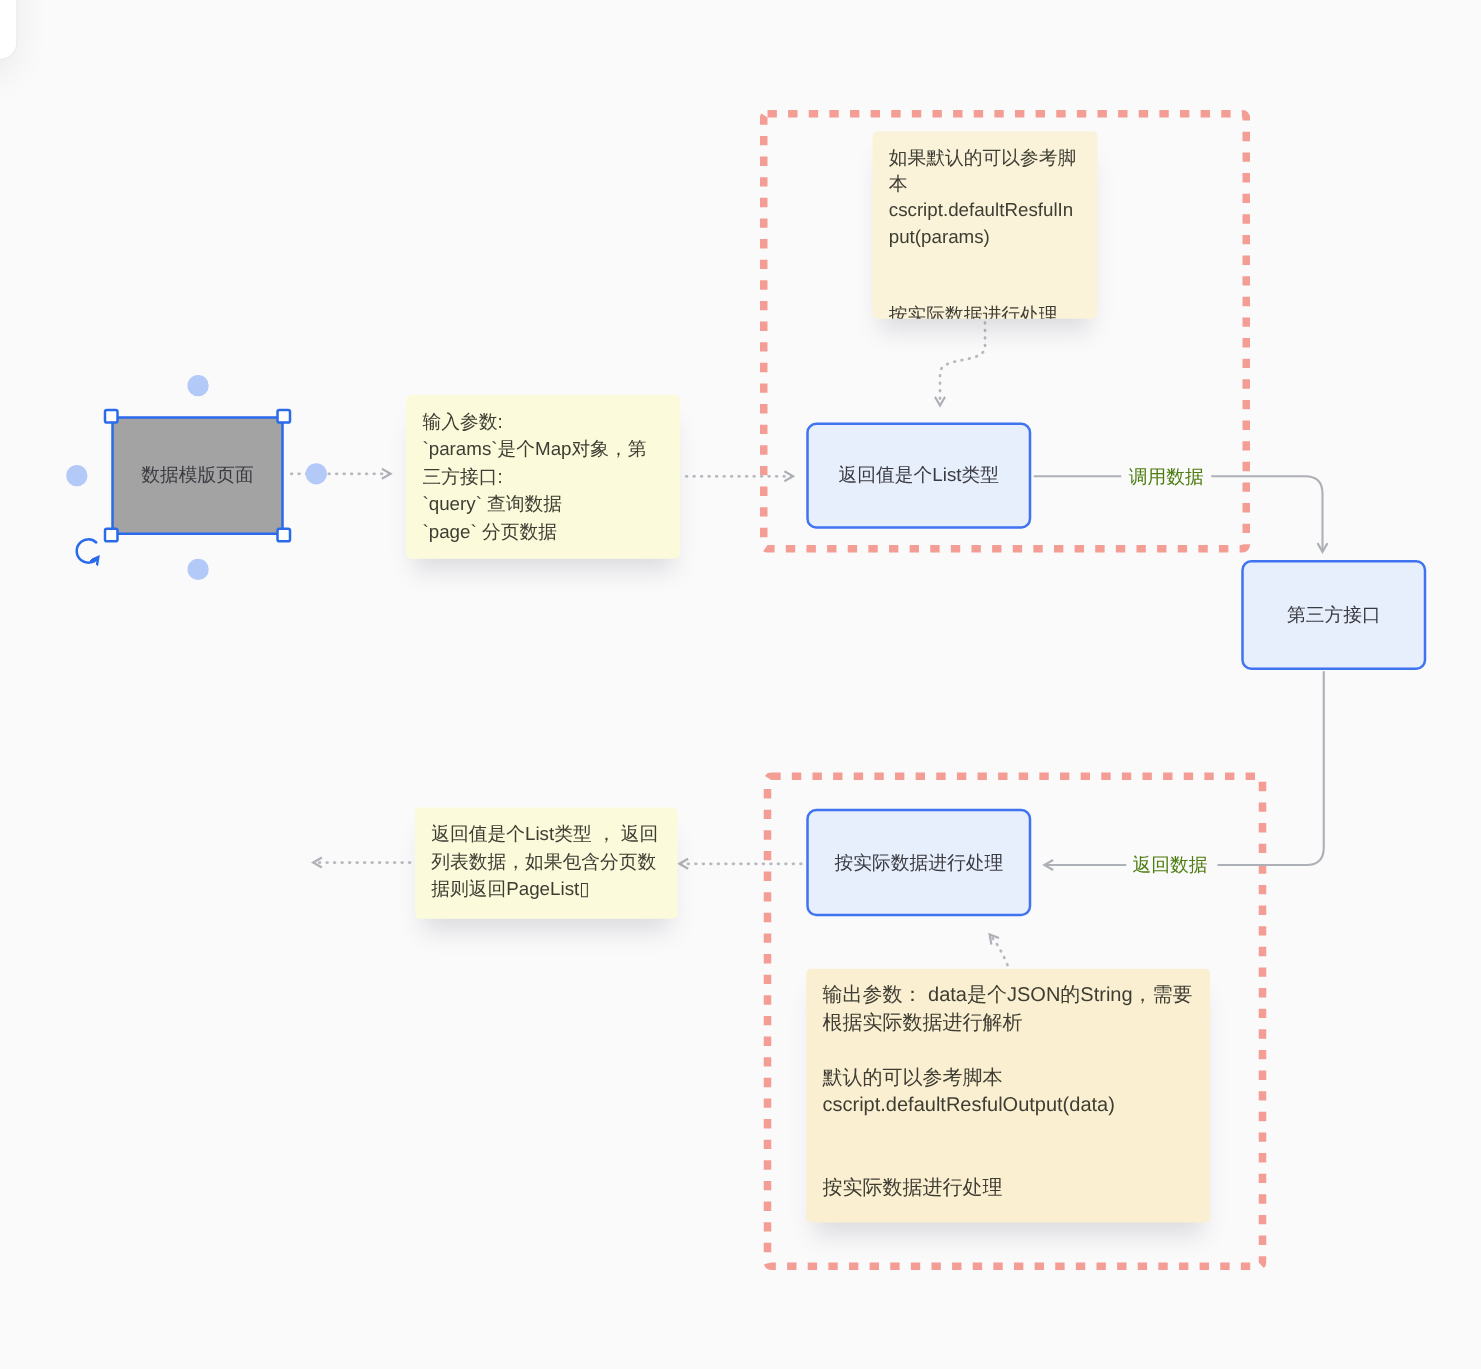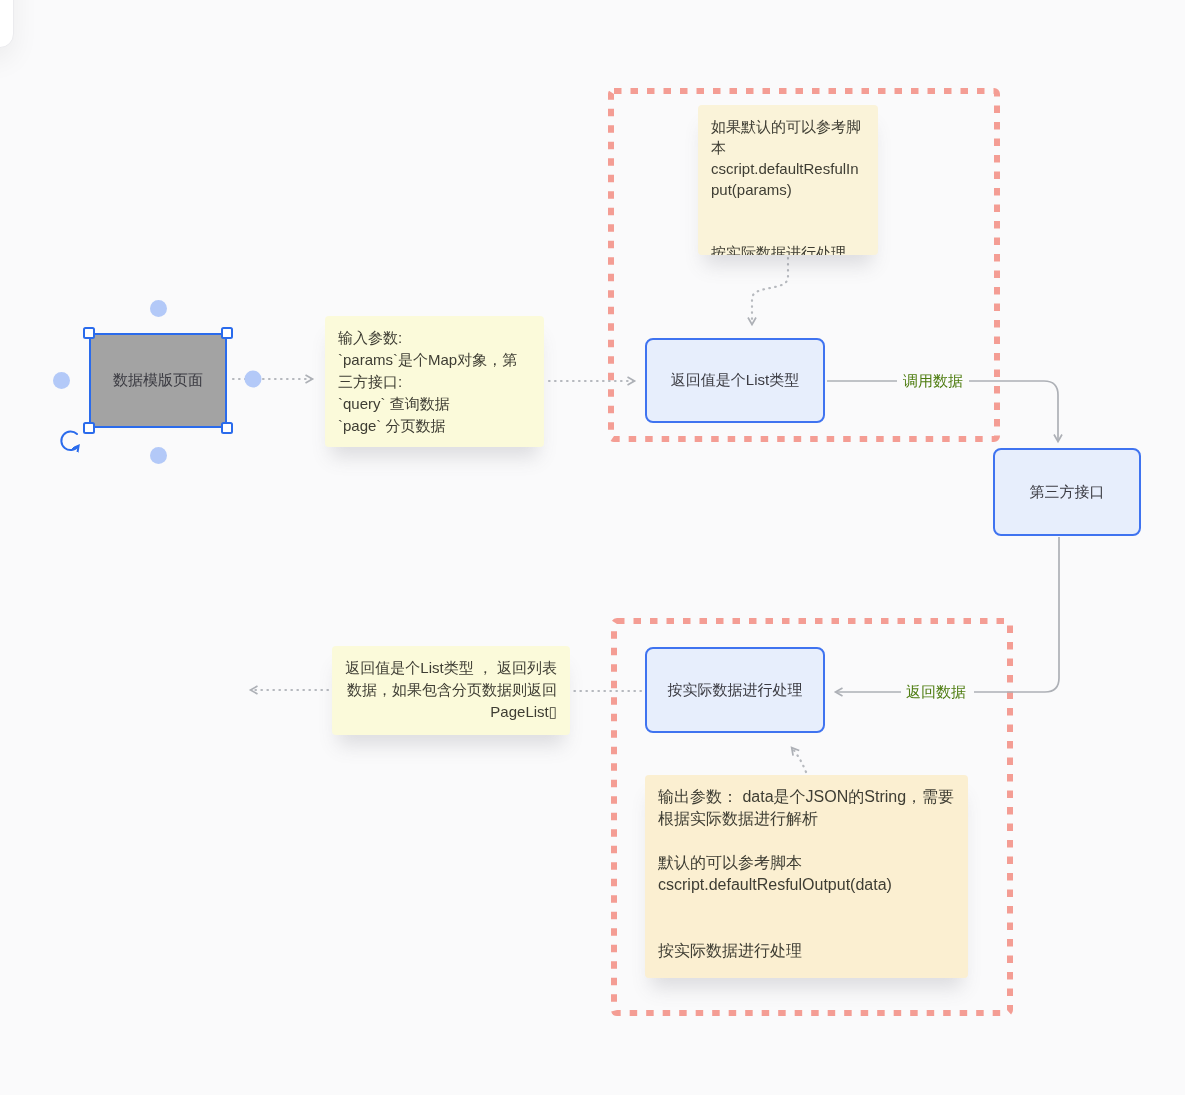--- a/index.html
+++ b/index.html
@@ -41,21 +41,21 @@
 
   .note{
     position:absolute;border-radius:4px;padding:11px 13px;box-sizing:border-box;
     font-size:15px;line-height:22px;color:#3e3d33;white-space:pre-line;
     overflow-wrap:anywhere;overflow:hidden;
     box-shadow:0 16px 18px -6px rgba(90,90,100,.18);
   }
   #note-input-params{left:325px;top:316px;width:219px;height:131px;background:var(--c-note_yellow,#fbfada);}
   #note-input-hint{left:698px;top:105px;width:180px;height:150px;background:var(--c-note_cream,#faf3d9);line-height:21px;}
   #note-output-hint{left:645px;top:775px;width:323px;height:203px;background:var(--c-note_peach,#fbefd1);font-size:16px;}
-  #note-return{left:332px;top:646px;width:238px;height:89px;background:var(--c-note_yellow,#fbfada);text-align:right;}
+  #note-return{left:332px;top:646px;width:210px;height:89px;background:var(--c-note_yellow,#fbfada);}
 
   .edge-label{position:absolute;font-size:15px;color:#4d7c0f;text-align:center;}
   #label-call{left:899px;top:372px;width:68px;}
   #label-return{left:902px;top:683px;width:68px;}
 
   .handle{
     position:absolute;width:12px;height:12px;background:#fff;
     border:2px solid var(--c-selected_border,#2a6bec);
     border-radius:2.5px;box-sizing:border-box;
   }

